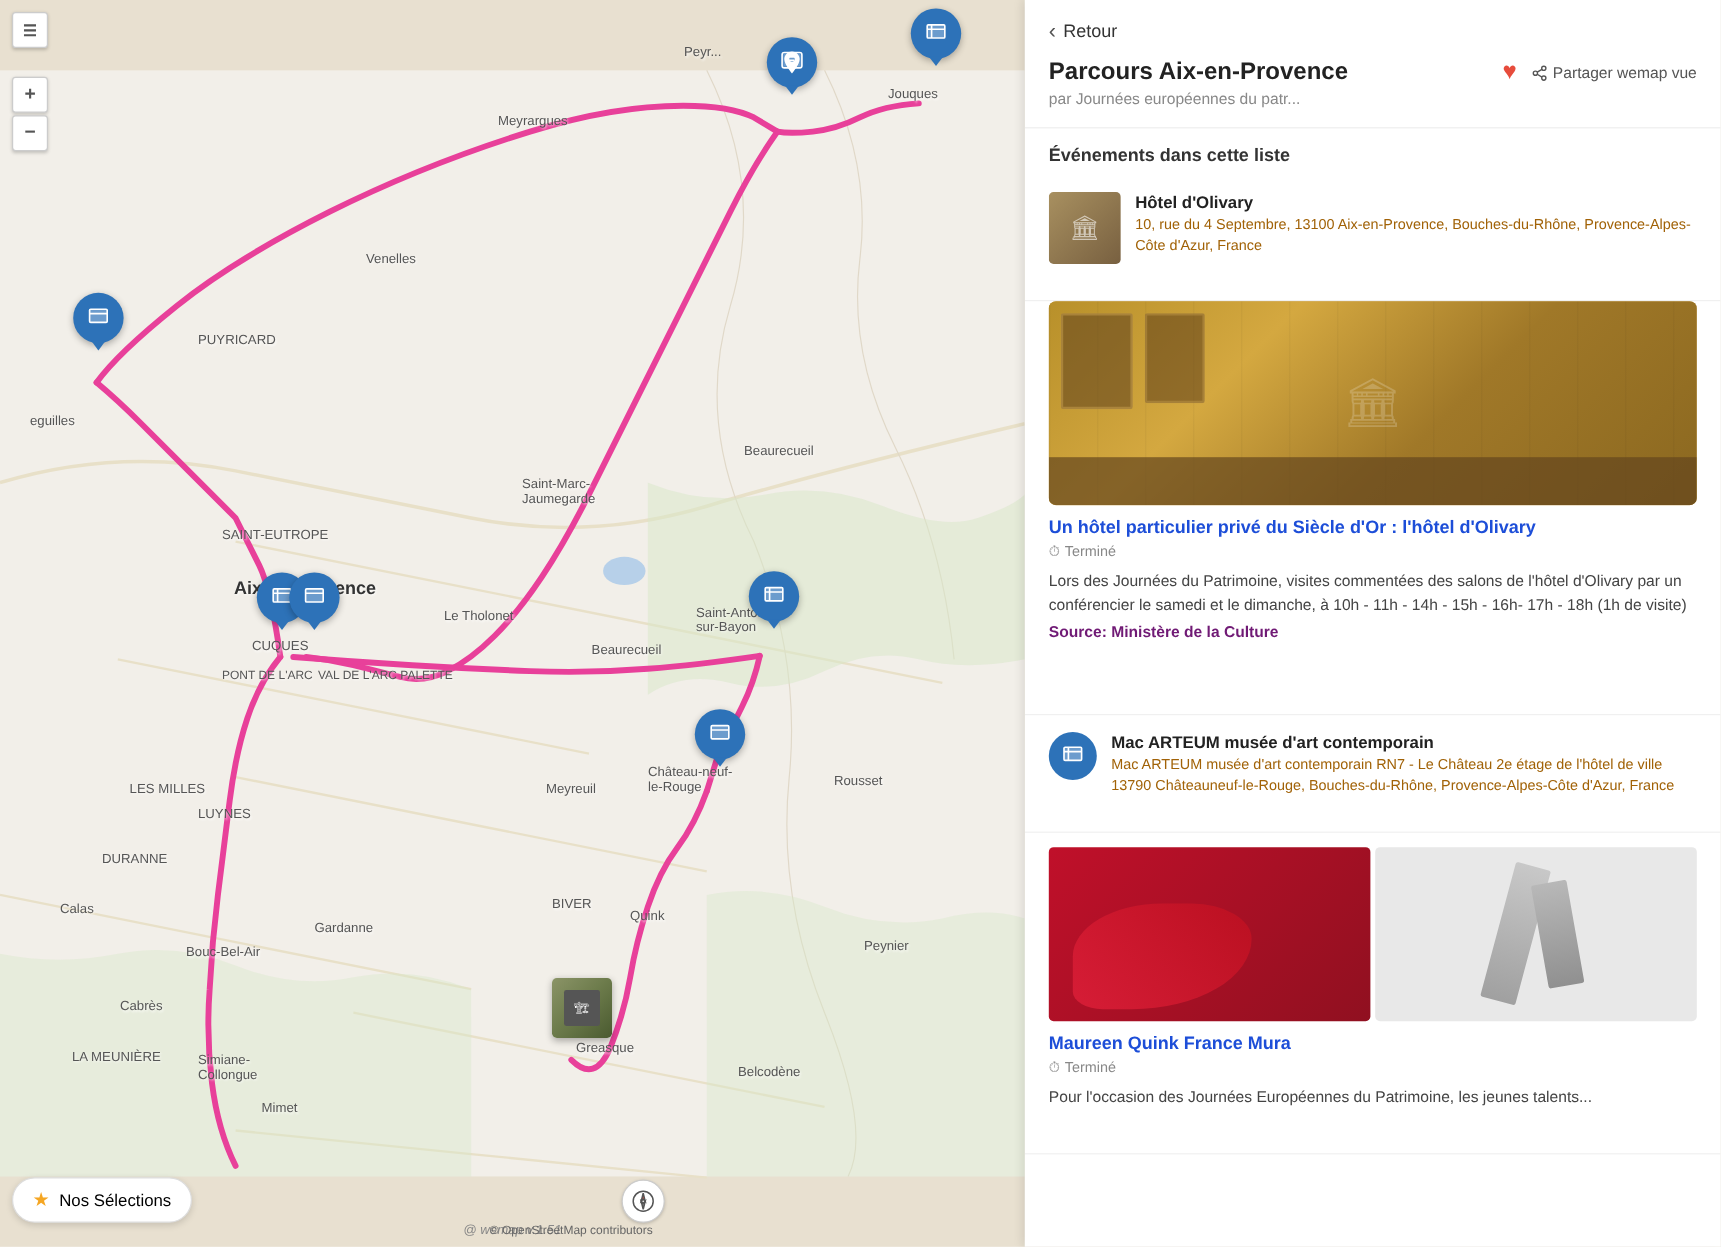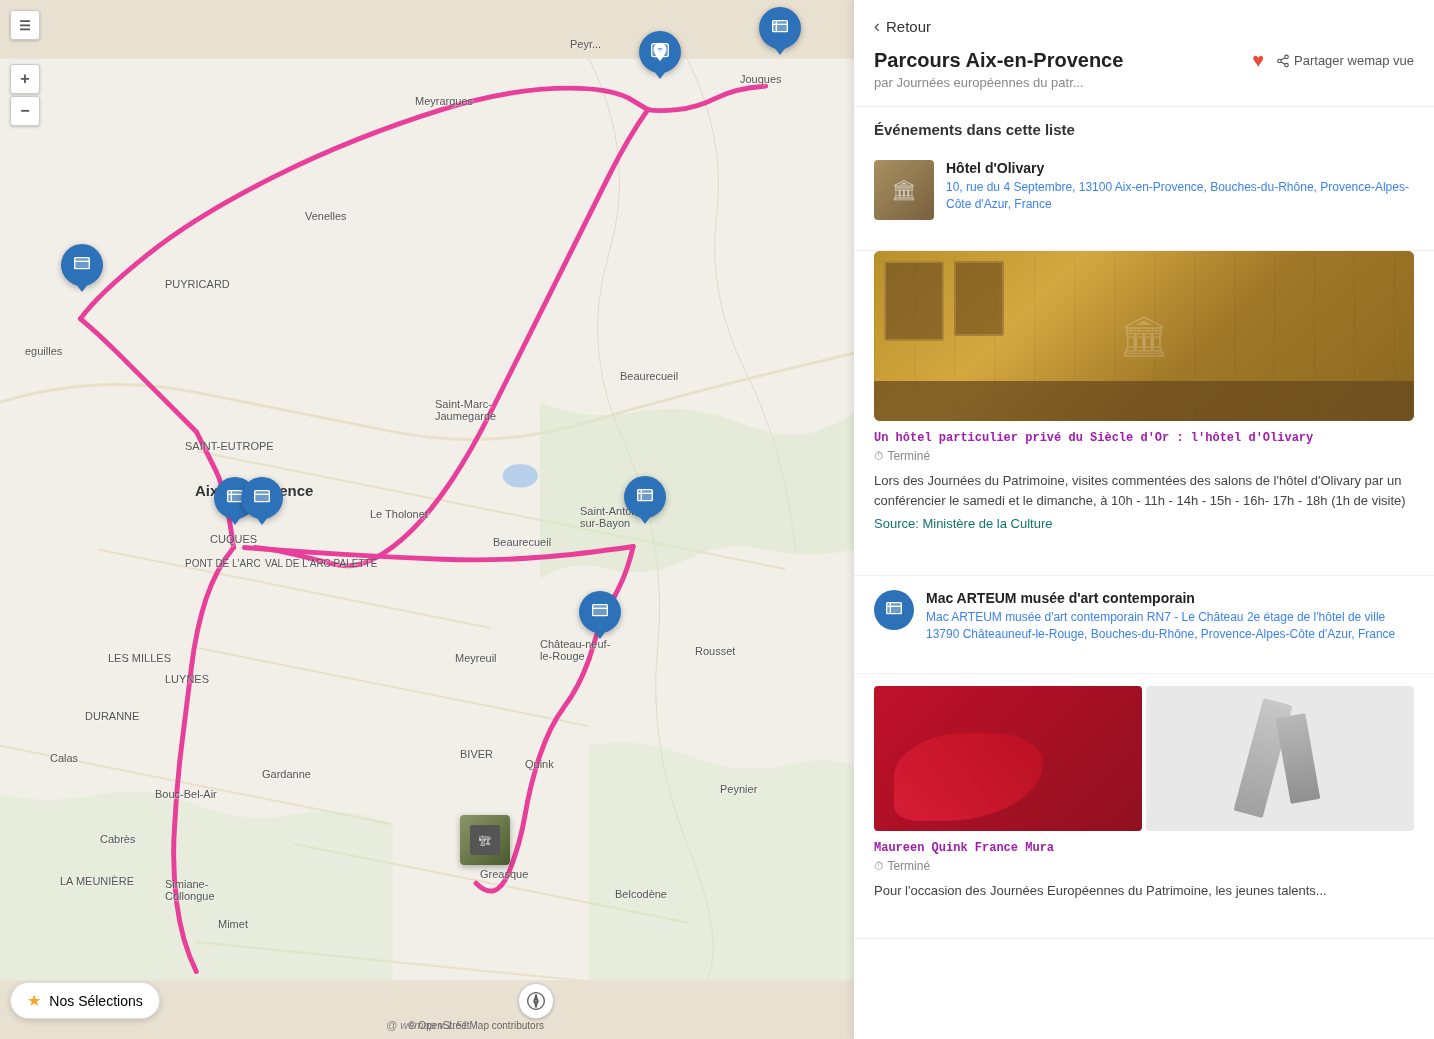--- a/index.html
+++ b/index.html
@@ -274,21 +274,21 @@
 
     .event-name {
       font-size: 14px;
       font-weight: 600;
       color: #222;
       margin-bottom: 3px;
     }
 
     .event-address {
       font-size: 12px;
-      color: #3b82f6;
+      color: #a16207;
       line-height: 1.4;
     }
 
     
     .event-card {
       padding: 0 20px 16px;
     }
 
     .event-card-image {
       width: 100%;
@@ -311,25 +311,24 @@
     }
 
     .event-card-image-dual .dual-img {
       flex: 1;
       background: #ddd;
       border-radius: 4px;
       overflow: hidden;
     }
 
     .event-card-title {
-      font-size: 12px;
+      font-size: 15px;
       font-weight: 700;
-      color: #a21caf;
+      color: #1d4ed8;
       margin-bottom: 4px;
-      font-family: Liberation Mono, monospace;
     }
 
     .event-card-status {
       display: flex;
       align-items: center;
       gap: 4px;
       font-size: 12px;
       color: #888;
       margin-bottom: 8px;
     }
@@ -338,24 +337,25 @@
 
     .event-card-desc {
       font-size: 13px;
       color: #444;
       line-height: 1.5;
       margin-bottom: 6px;
     }
 
     .event-source-link {
       font-size: 13px;
-      color: #0f766e;
-      cursor: pointer;
-      margin-bottom: 12px;
+      color: #701a75;
+      cursor: pointer;
+      margin-bottom: 29px;
       display: block;
+      font-weight: bold;
     }
 
     .event-tags {
       display: flex;
       gap: 8px;
       flex-wrap: wrap;
     }
 
     .tag-pill {
       padding: 5px 14px;

